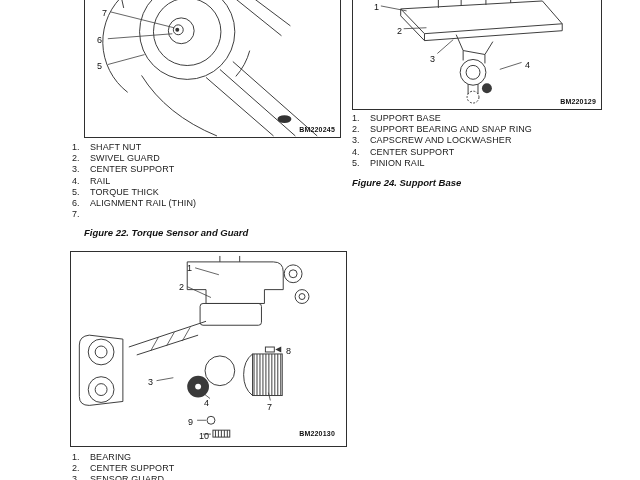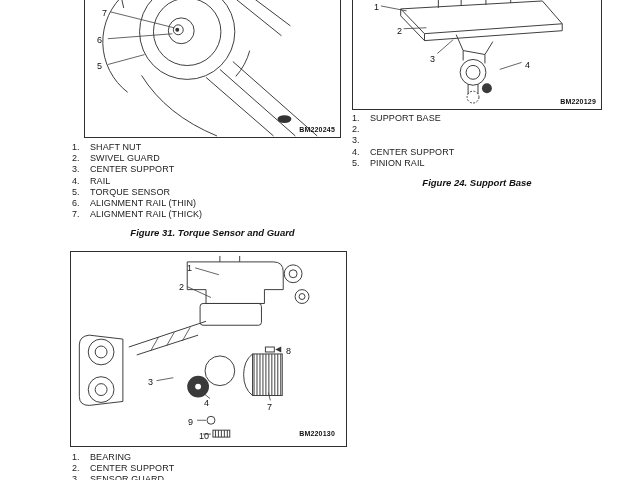--- a/index.html
+++ b/index.html
@@ -8,21 +8,21 @@
   .page { position:relative; width:640px; height:480px; background:#ffffff; overflow:hidden; color:#1b1b1b; }
   .figbox { position:absolute; border:1px solid #2f2f2f; background:#fff; }
   .figbox.cut-top { border-top:none; }
   .figbox svg { position:absolute; left:0; top:0; width:100%; height:100%; }
   .callout { position:absolute; font-size:9px; line-height:9px; color:#111; }
   .imgid { position:absolute; right:5px; bottom:4px; font-size:7px; font-weight:bold; letter-spacing:.2px; color:#111; }
   .parts { position:absolute; font-size:9px; line-height:11.2px; letter-spacing:.1px; color:#1b1b1b; }
   .prow { display:flex; }
   .pnum { width:13px; flex:0 0 13px; }
   .plbl { margin-left:5px; white-space:nowrap; }
-  .caption { position:absolute; font-size:9.5px; font-weight:bold; font-style:italic; text-align:center; color:#111; }
+  .caption { position:absolute; font-size:9.5px; font-weight:bold; font-style:italic; color:#111; }
   svg * { stroke:#3d3d3d; stroke-width:1; fill:none; }
   svg .thin { stroke-width:0.8; }
 </style>
 </head>
 <body>
 
 <div class="page">
 
   <div class="figbox cut-top" style="left:84px; top:-1px; width:257px; height:139px;">
     <svg viewBox="0 0 257 139" aria-hidden="true">
@@ -63,33 +63,32 @@
     <div class="prow">
         <span class="pnum">3.</span>
         <span class="plbl">CENTER SUPPORT</span>
       </div>
     <div class="prow">
         <span class="pnum">4.</span>
         <span class="plbl">RAIL</span>
       </div>
     <div class="prow">
         <span class="pnum">5.</span>
-        <span class="plbl">TORQUE SENSOR</span>
+        <span class="plbl">TORQUE THICK</span>
       </div>
     <div class="prow">
         <span class="pnum">6.</span>
         <span class="plbl">ALIGNMENT RAIL (THIN)</span>
       </div>
     <div class="prow">
         <span class="pnum">7.</span>
-        <span class="plbl">ALIGNMENT RAIL (THICK)</span>
-      </div>
-  </div>
-
-  <div class="caption" style="left:84px; top:227px; width:257px;">Figure 31. Torque Sensor and Guard</div>
+      </div>
+  </div>
+
+  <div class="caption" style="left:84px; top:227px; width:257px;">Figure 22. Torque Sensor and Guard</div>
 
   <div class="figbox cut-top" style="left:352px; top:-1px; width:250px; height:111px;">
     <svg viewBox="0 0 250 111" aria-hidden="true">
       <line class="thin" x1="28" y1="7" x2="54" y2="12"></line>
       <line class="thin" x1="51" y1="30" x2="74" y2="29"></line>
       <line class="thin" x1="85" y1="55" x2="101" y2="41"></line>
       <line class="thin" x1="170" y1="64" x2="148" y2="71"></line>
       <path d="M48,10 L191,2 L211,25 L72,35 Z"></path>
       <path d="M72,35 L72,42 L211,32 L211,25"></path>
       <path d="M48,10 L48,17 L72,42"></path>
@@ -114,23 +113,25 @@
     <span class="imgid">BM220129</span>
   </div>
 
   <div class="parts" style="left:352px; top:113px;">
     <div class="prow">
         <span class="pnum">1.</span>
         <span class="plbl">SUPPORT BASE</span>
       </div>
     <div class="prow">
         <span class="pnum">2.</span>
+        <span class="plbl">SUPPORT BEARING AND SNAP RING</span>
       </div>
     <div class="prow">
         <span class="pnum">3.</span>
+        <span class="plbl">CAPSCREW AND LOCKWASHER</span>
       </div>
     <div class="prow">
         <span class="pnum">4.</span>
         <span class="plbl">CENTER SUPPORT</span>
       </div>
     <div class="prow">
         <span class="pnum">5.</span>
         <span class="plbl">PINION RAIL</span>
       </div>
   </div>

